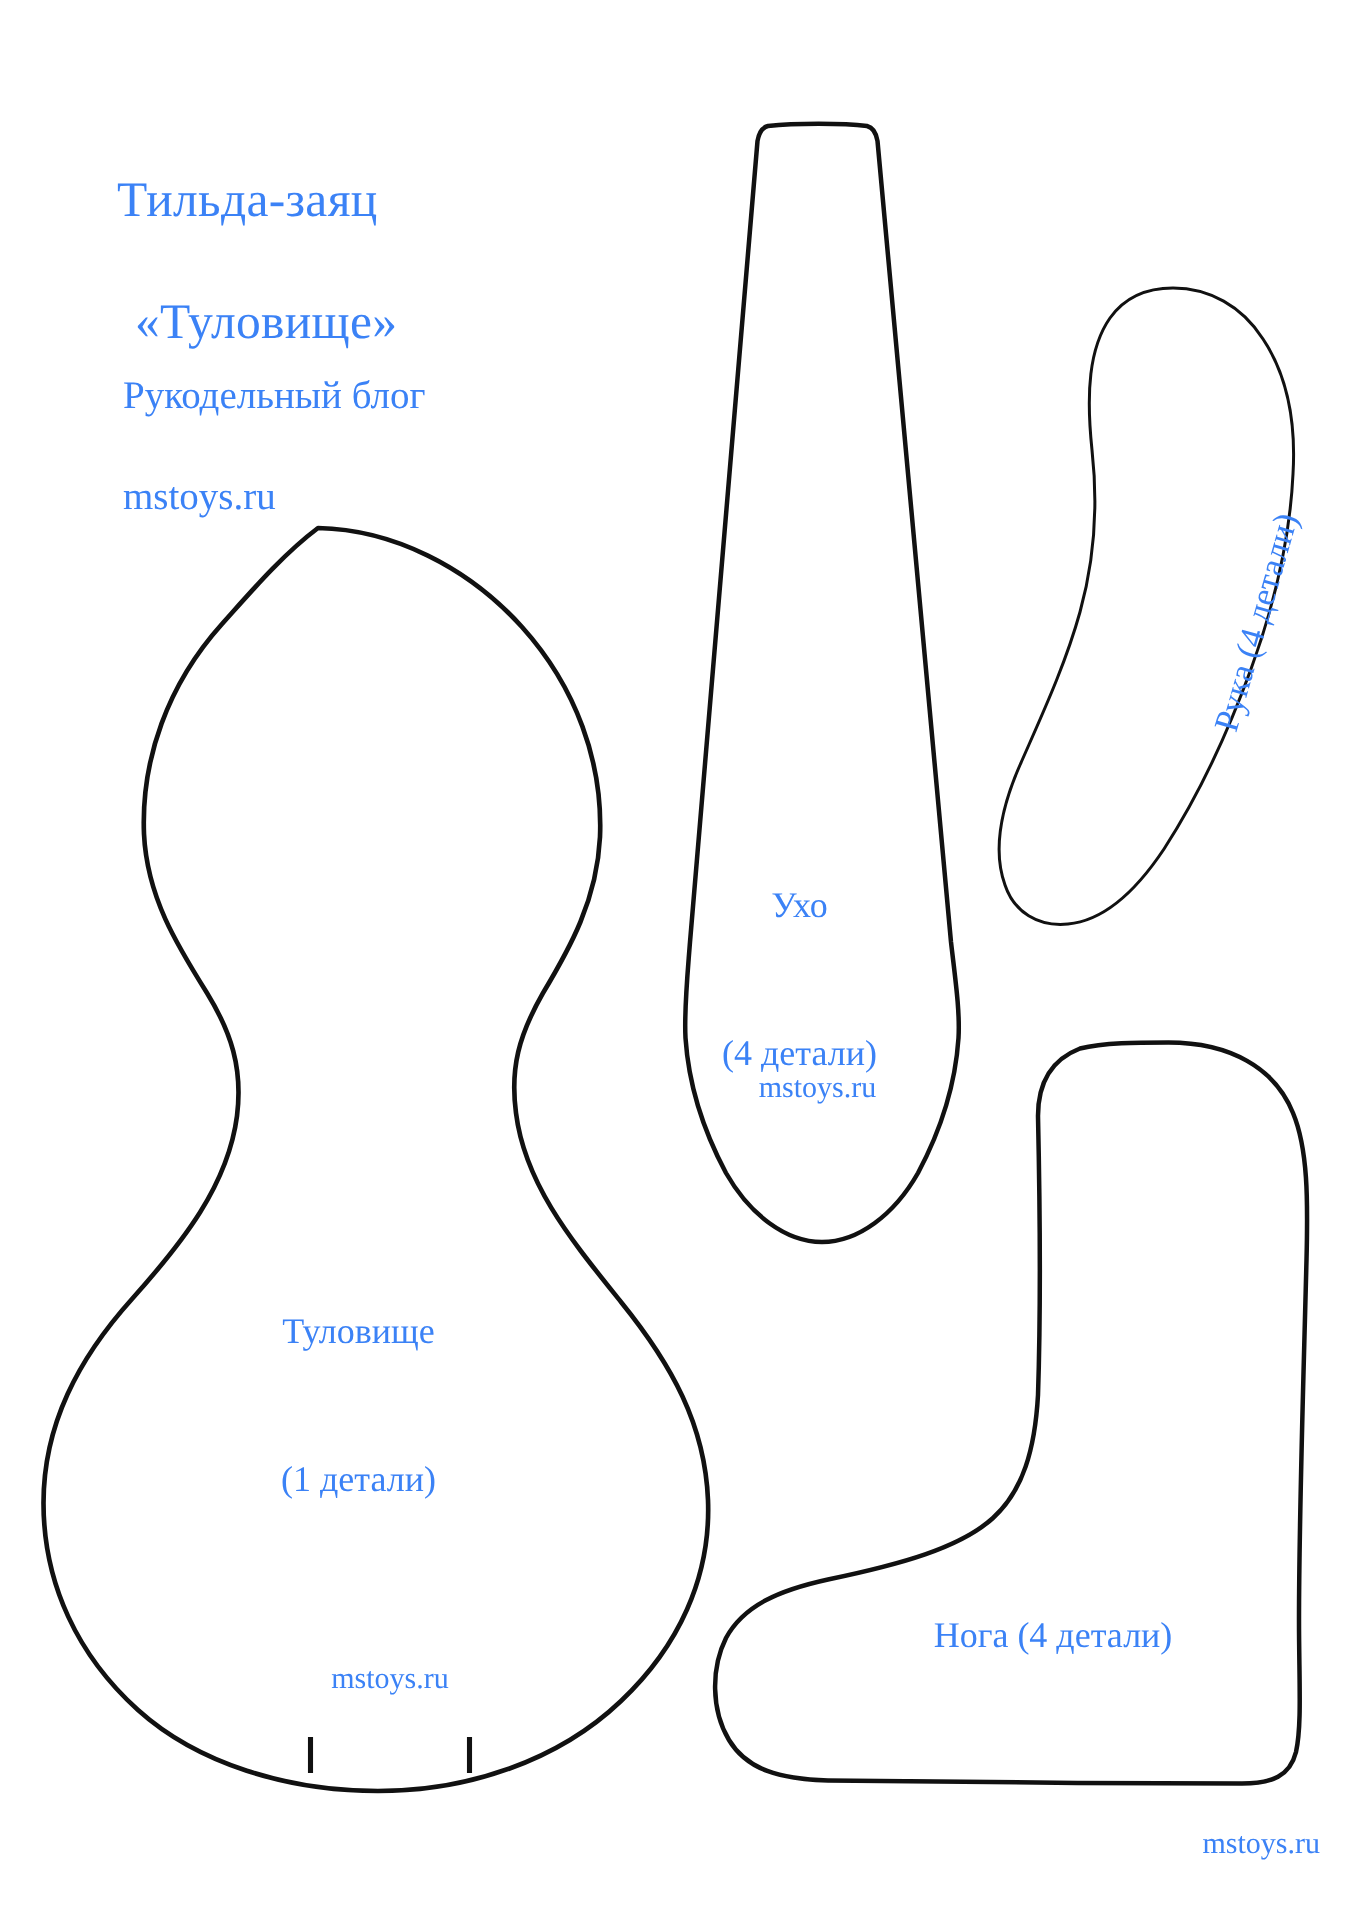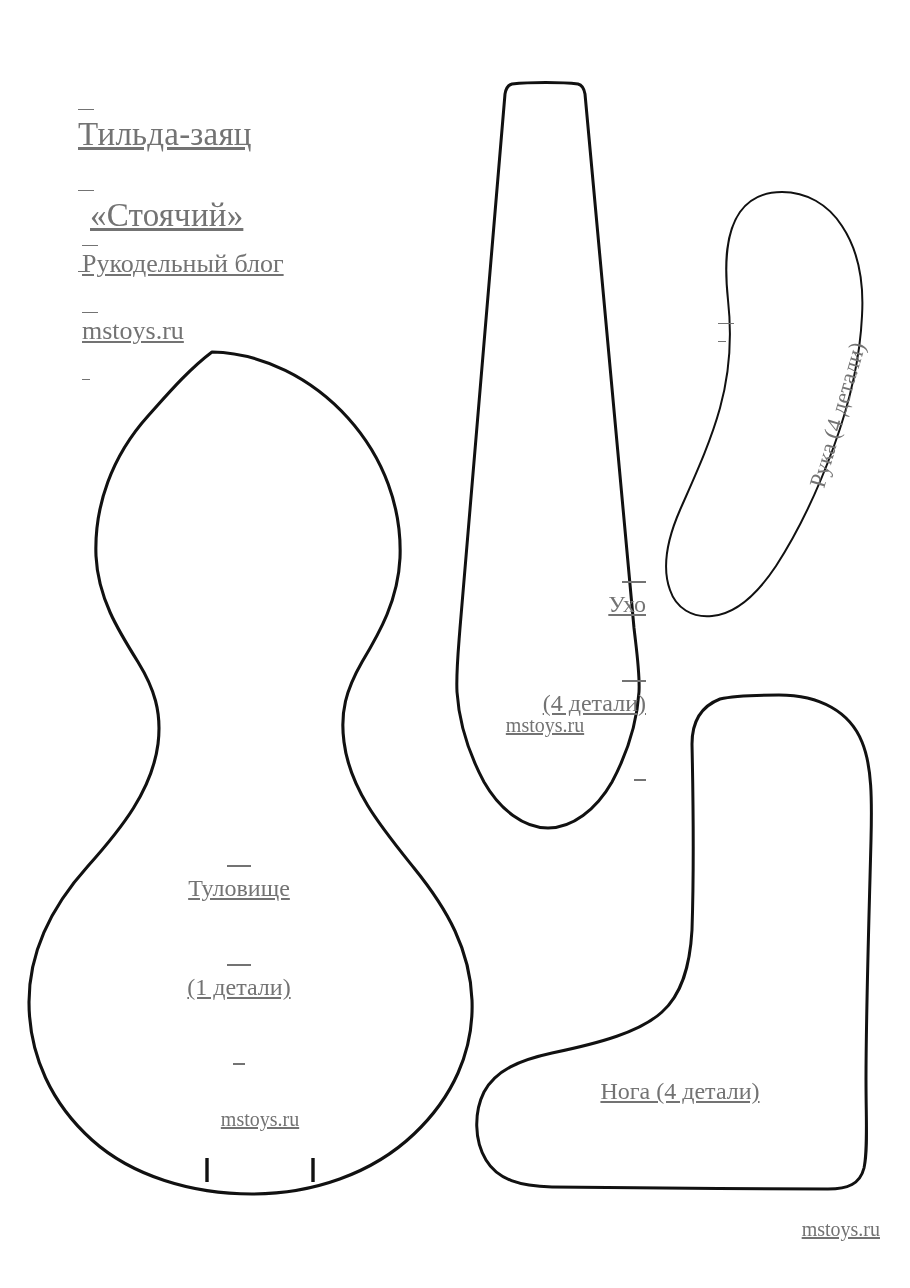--- a/index.html
+++ b/index.html
@@ -48,22 +48,21 @@
   .notch-mark {
     stroke: #111111;
     stroke-width: 3.4;
     stroke-linecap: butt;
   }
 
   
   .txt {
     position: absolute;
     white-space: pre;
-    color: #737373;
-    text-decoration: underline;
+    color: #3b82f6;
   }
 
   #title-block {
     left: 78px;
     top: 76px;
     width: 330px;
   }
   .title-line {
     font-size: 33px;
     line-height: 45px;
@@ -86,27 +85,26 @@
     font-size: 24px;
     line-height: 33px;
   }
 
   #label-body {
     left: 94px;
     top: 806px;
     width: 290px;
   }
   #label-ear {
-    left: 396px;
+    left: 408px;
     top: 522px;
     width: 250px;
-    text-align: right;
   }
   #label-leg {
-    left: 530px;
+    left: 552px;
     top: 1075px;
     width: 300px;
   }
 
   #label-arm-wrap {
     left: 718px;
     top: 290px;
     width: 240px;
     height: 240px;
   }
@@ -211,21 +209,21 @@
              C 496 1070, 520 1060, 552 1053
              C 600 1043, 640 1032, 662 1012
              C 682 994, 690 966, 692 930
              C 694 870, 693 790, 692 744
              C 692 720, 702 706, 720 699
              C 736 695, 758 695, 779 695 Z"></path>
   </svg>
 
   <div id="title-block" class="txt">
     <div class="title-line">Тильда-заяц</div>
-    <div class="title-line title-line-2">«Стоячий»</div>
+    <div class="title-line title-line-2">«Туловище»</div>
   </div>
 
   <div id="subtitle-block" class="txt">
     <div class="subtitle-line">Рукодельный блог</div>
     <div class="subtitle-line">mstoys.ru</div>
   </div>
 
   <div id="label-body" class="txt piece-label">
     <div>Туловище</div>
     <div>(1 детали)</div>

